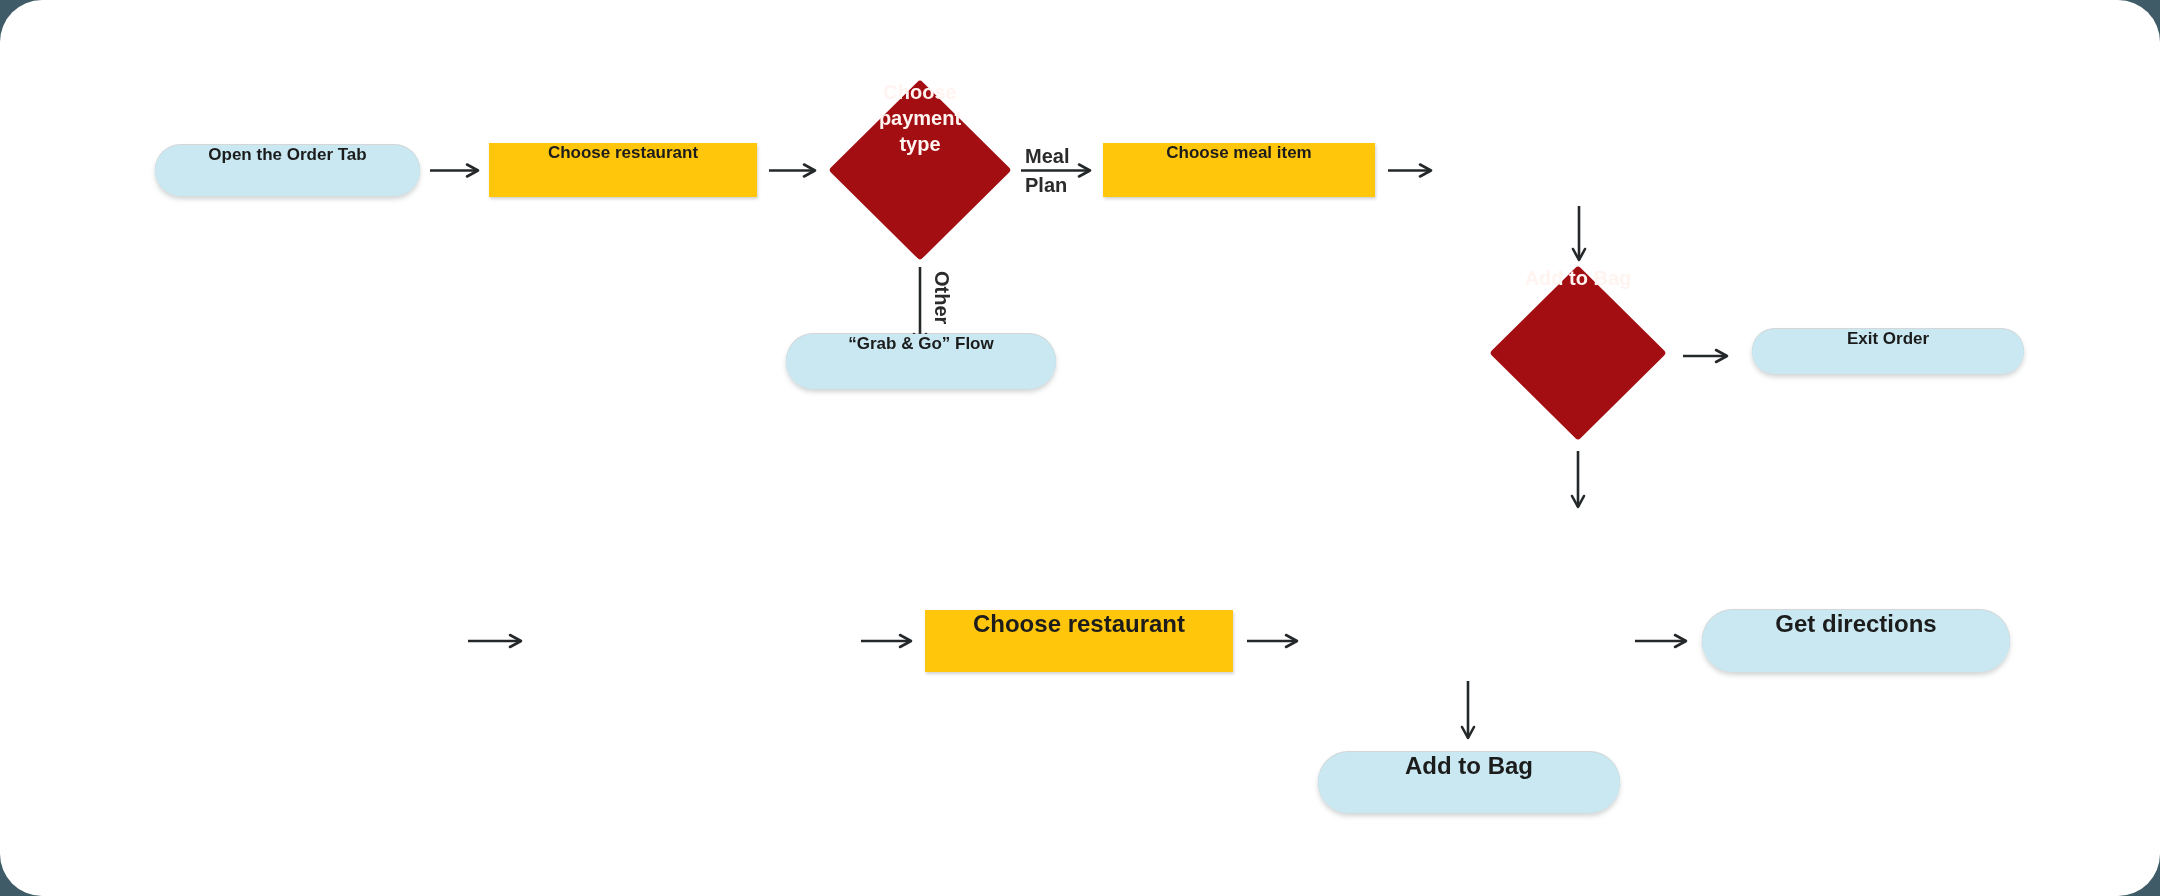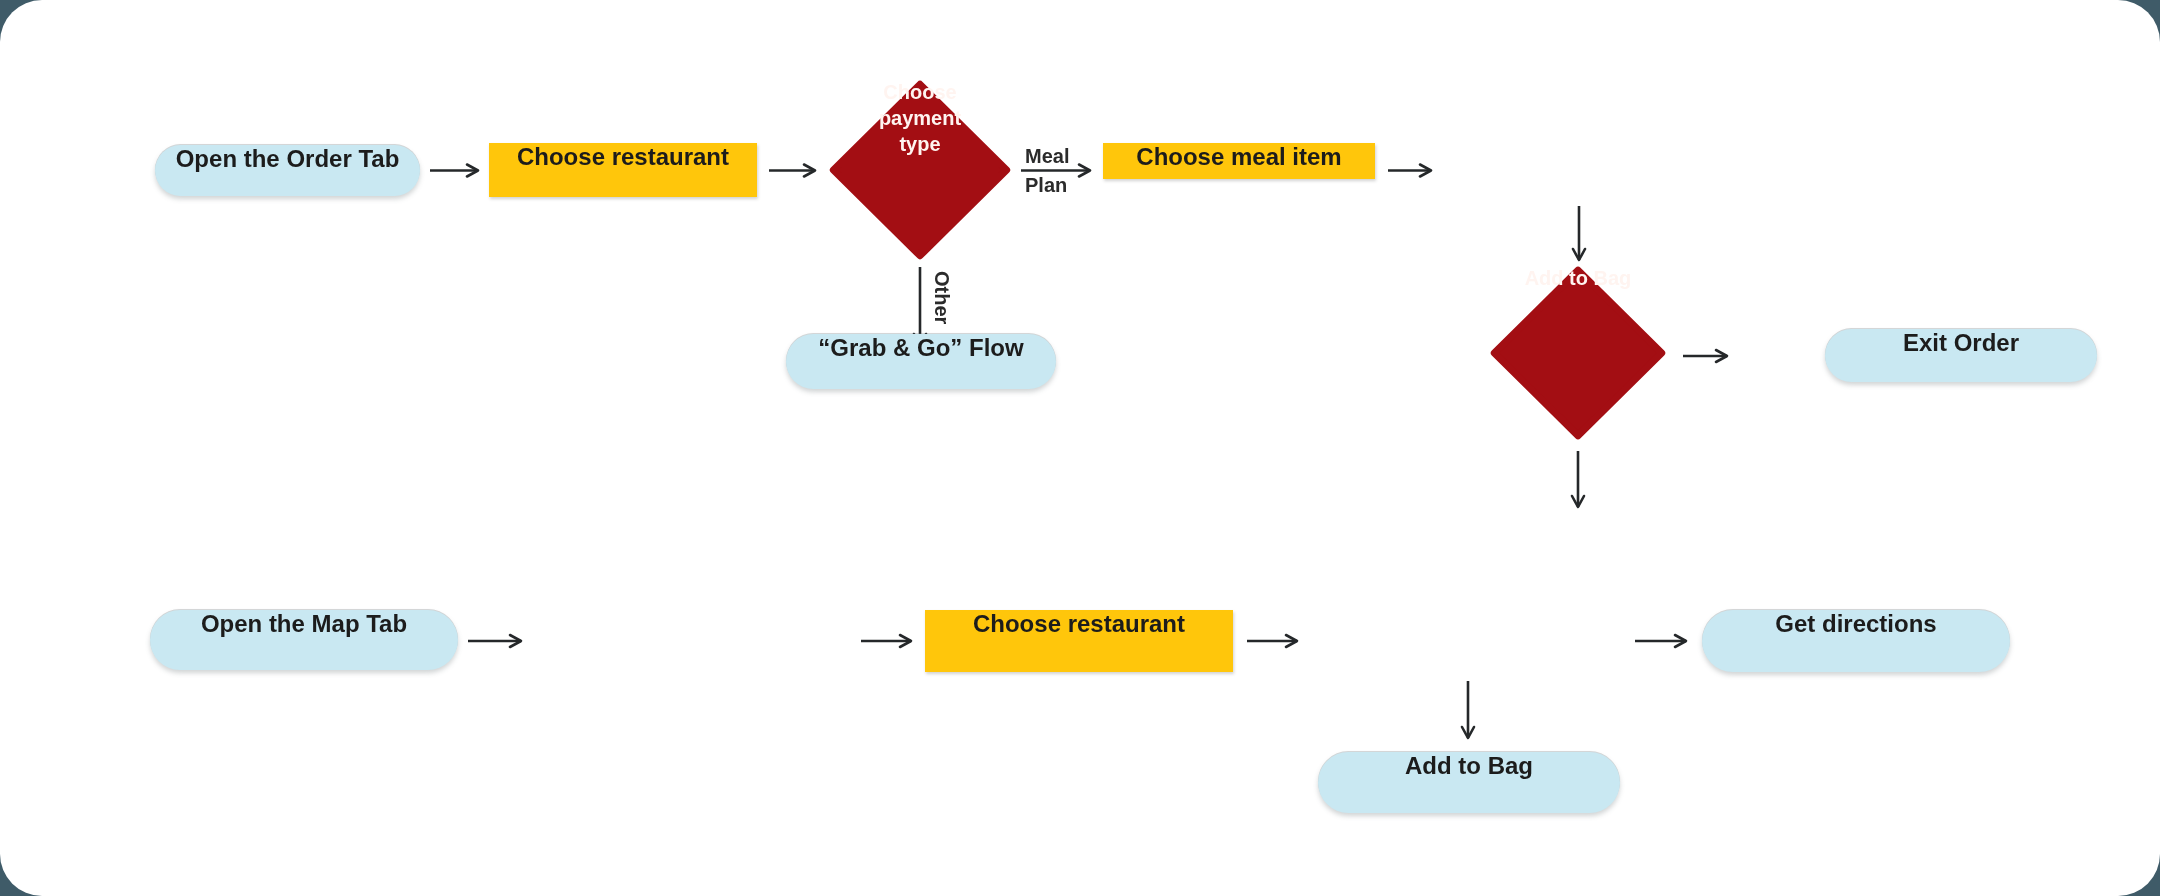--- a/index.html
+++ b/index.html
@@ -44,21 +44,21 @@
     border-radius:999px;
     box-shadow:0 -1px 0 rgba(90,100,105,.25), 0 3px 5px rgba(90,100,105,.28);
   }
   .process{
     background:var(--process);
     box-shadow:1px 2px 3px rgba(0,0,0,.18);
   }
   .process.highlighted{
     border:3px solid var(--process-border);
   }
-  .r1{font-size:24px;}
+  .r1{font-size:17px;}
   .r2{font-size:24px;}
 
   .diamond{background:transparent;box-shadow:none;}
   .diamond svg{position:absolute;left:0;top:0;width:100%;height:100%;}
   .dfill{fill:var(--decision);stroke:var(--decision);stroke-width:4;stroke-linejoin:round;}
   .dlabel{
     position:relative;
     z-index:1;
     color:var(--decision-text);
     font-size:20px;
@@ -116,36 +116,35 @@
       <path class="dfill" d="M50 3 L97 50 L50 97 L3 50 Z"></path>
     </svg>
     <div class="dlabel">Choose payment type</div>
   </div>
 
   <div class="edge-label" style="left:1025px;top:144px">Meal</div>
   <div class="edge-label" style="left:1025px;top:173px">Plan</div>
 
   <div class="edge-label rotated" style="left:954px;top:271px">Other</div>
 
-  <div class="node process r1" style="left:1103px;top:143px;width:272px;height:36px">Choose meal item</div>
+  <div class="node process r1" style="left:1103px;top:143px;width:272px;height:54px">Choose meal item</div>
 
 
   <div class="node diamond" style="left:1489px;top:265px;width:178px;height:176px">
     <svg viewBox="0 0 100 100" preserveAspectRatio="none">
       <path class="dfill" d="M50 3 L97 50 L50 97 L3 50 Z"></path>
     </svg>
     <div class="dlabel">Add to Bag</div>
   </div>
 
-  <div class="node pill r1" style="left:1825px;top:329px;width:272px;height:53px">Exit Order</div>
+  <div class="node pill r1" style="left:1752px;top:329px;width:272px;height:45px">Exit Order</div>
 
 
   <div class="node pill r1" style="left:786px;top:334px;width:270px;height:55px">“Grab &amp; Go” Flow</div>
 
-  <div class="node pill r2" style="left:150px;top:610px;width:308px;height:60px">Open the Map Tab</div>
 
 
   <div class="node process r2" style="left:925px;top:610px;width:308px;height:62px">Choose restaurant</div>
 
 
   <div class="node pill r2" style="left:1702px;top:610px;width:308px;height:62px">Get directions</div>
 
   <div class="node pill r2" style="left:1318px;top:752px;width:302px;height:61px">Add to Bag</div>
 
 </div>

